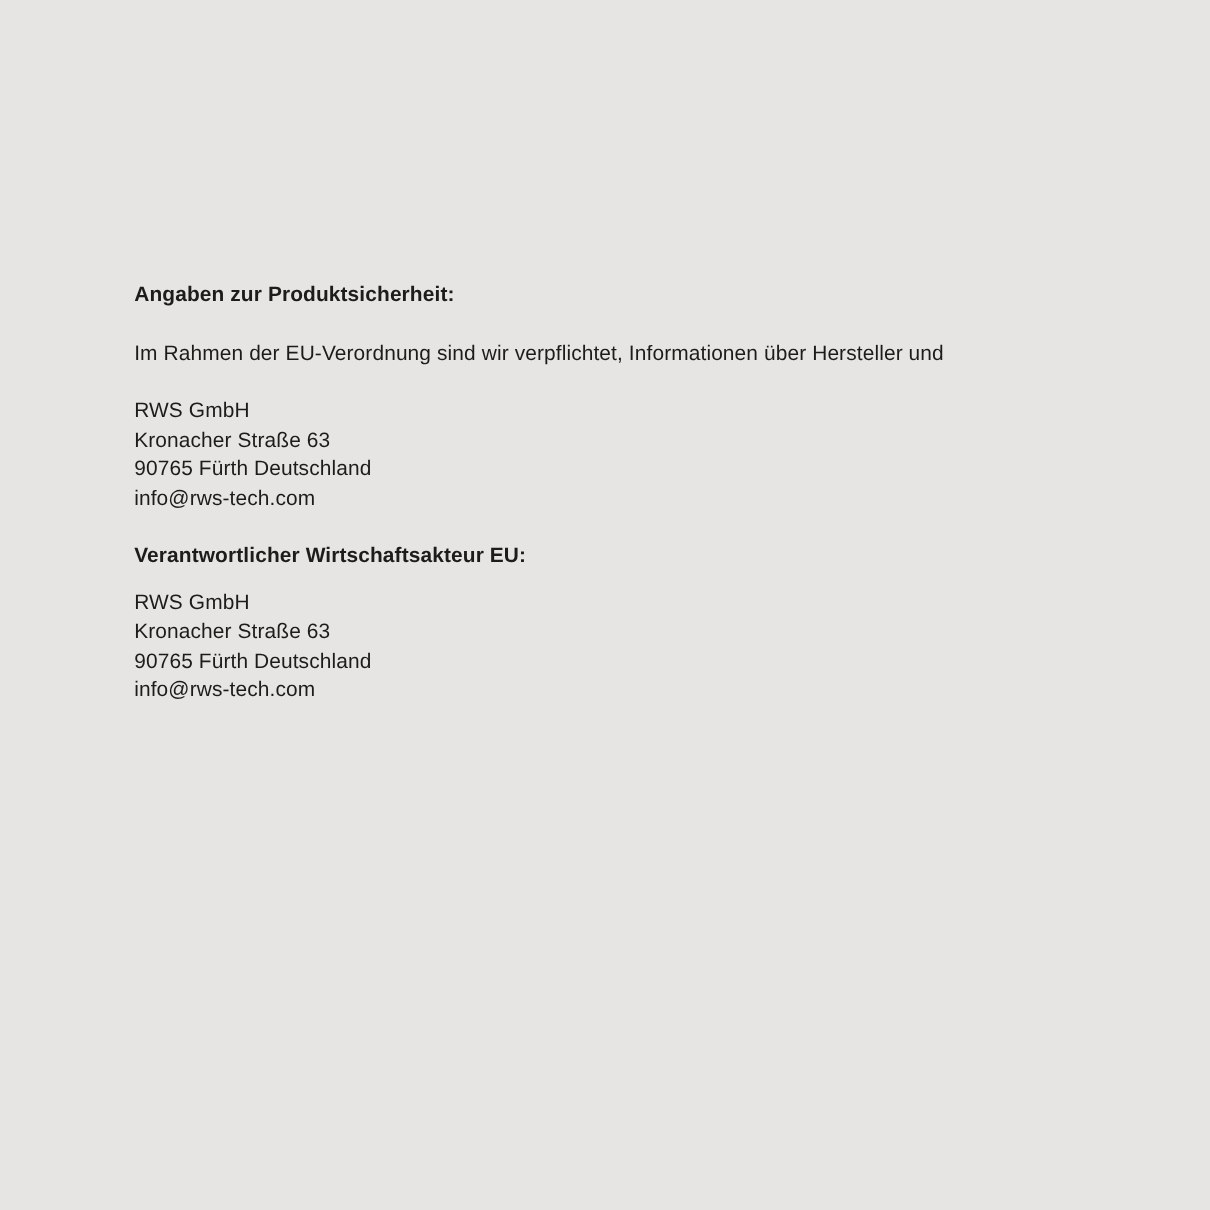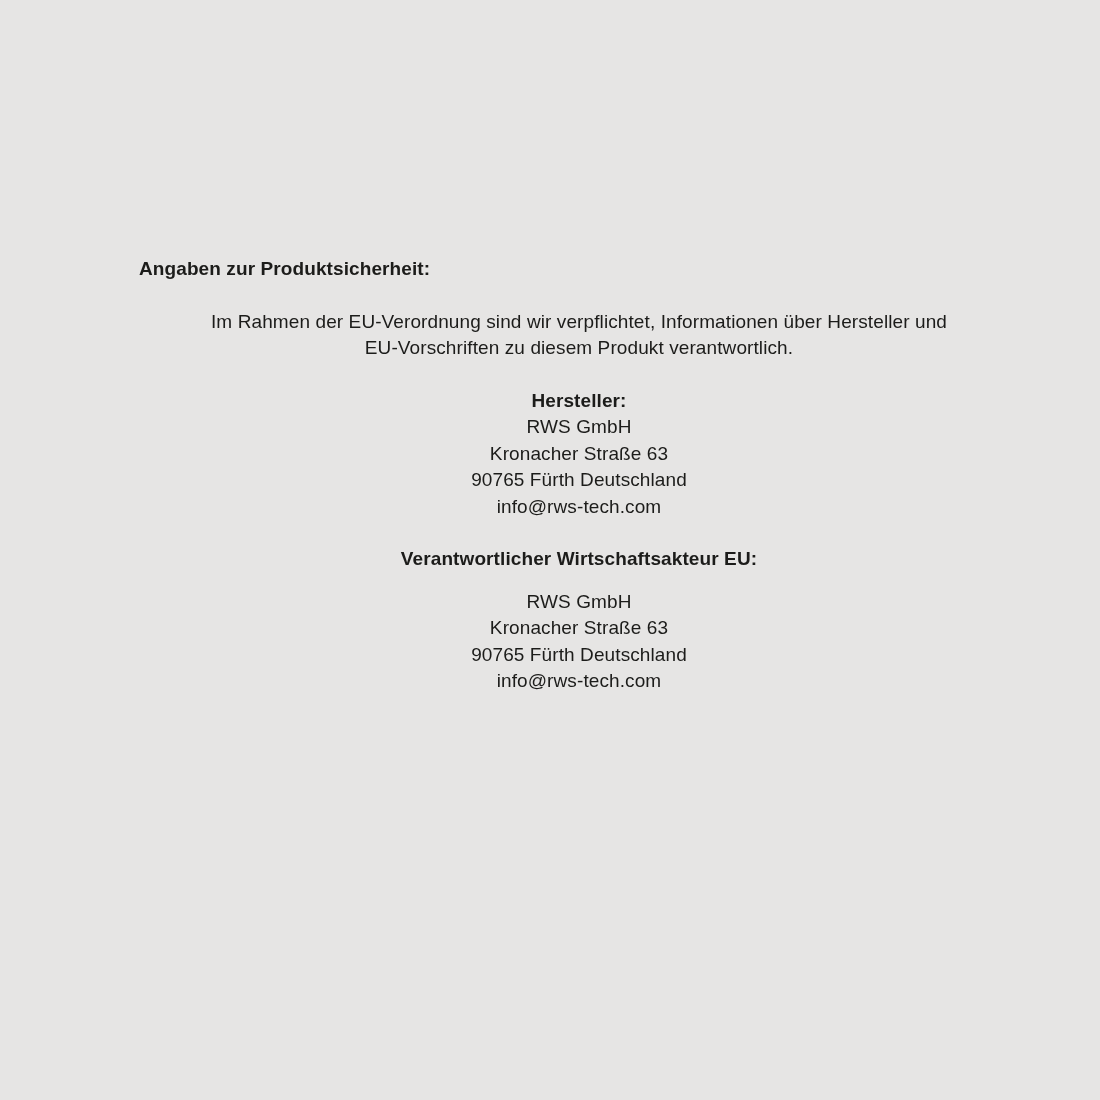--- a/index.html
+++ b/index.html
@@ -10,53 +10,50 @@
     width: 1100px;
     height: 1100px;
     background: #e6e5e4;
     font-family: "Liberation Sans", "DejaVu Sans", sans-serif;
     color: #1c1c1a;
     overflow: hidden;
     position: relative;
   }
   .content {
     position: absolute;
-    left: 139px;
+    left: 122px;
     top: 256px;
     width: 880px;
     font-size: 19px;
     line-height: 26.5px;
     letter-spacing: 0.1px;
   }
   .block {
     margin: 0 0 26px 0;
-    text-align: center;
   }
   .heading {
     font-weight: bold;
     margin: 0 0 26px 0;
   }
   .line {
     margin: 0;
   }
 </style>
 </head>
 <body>
 
 <div class="content">
 
   <p class="heading">Angaben zur Produktsicherheit:</p>
 
   <div class="block">
     <p class="line">Im Rahmen der EU-Verordnung sind wir verpflichtet, Informationen über Hersteller und</p>
-    <p class="line">EU-Vorschriften zu diesem Produkt verantwortlich.</p>
   </div>
 
   <div class="block">
-    <p class="line heading" style="margin-bottom:0;">Hersteller:</p>
     <p class="line">RWS GmbH</p>
     <p class="line">Kronacher Straße 63</p>
     <p class="line">90765 Fürth Deutschland</p>
     <p class="line">info@rws-tech.com</p>
   </div>
 
   <div class="block">
     <p class="line heading" style="margin-bottom:16px;">Verantwortlicher Wirtschaftsakteur EU:</p>
     <p class="line">RWS GmbH</p>
     <p class="line">Kronacher Straße 63</p>

